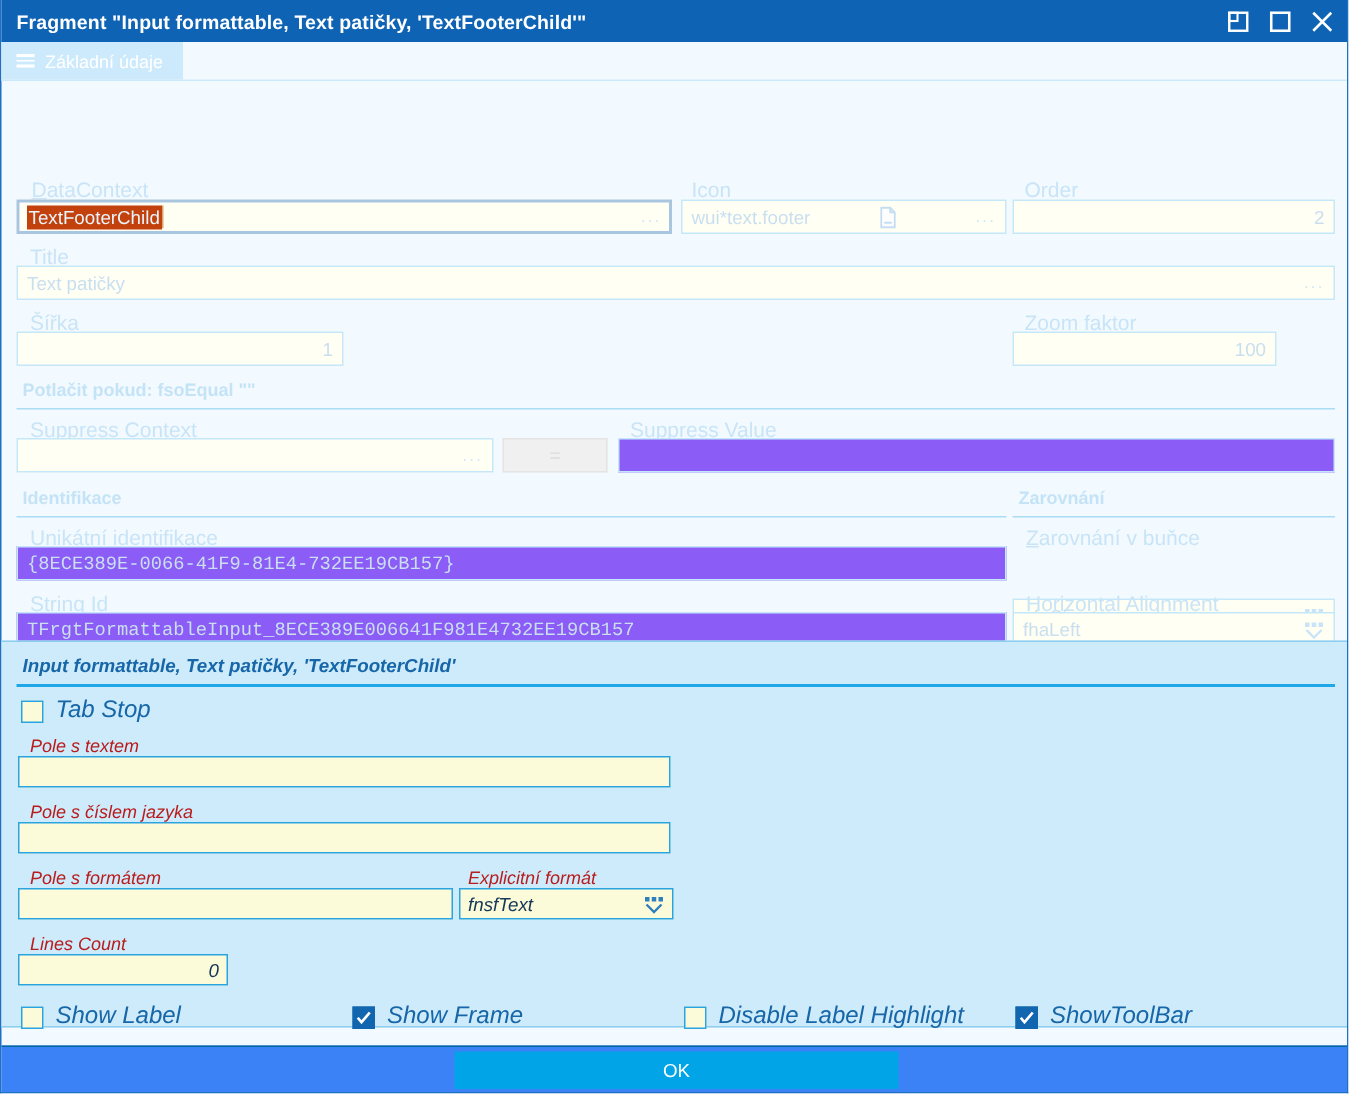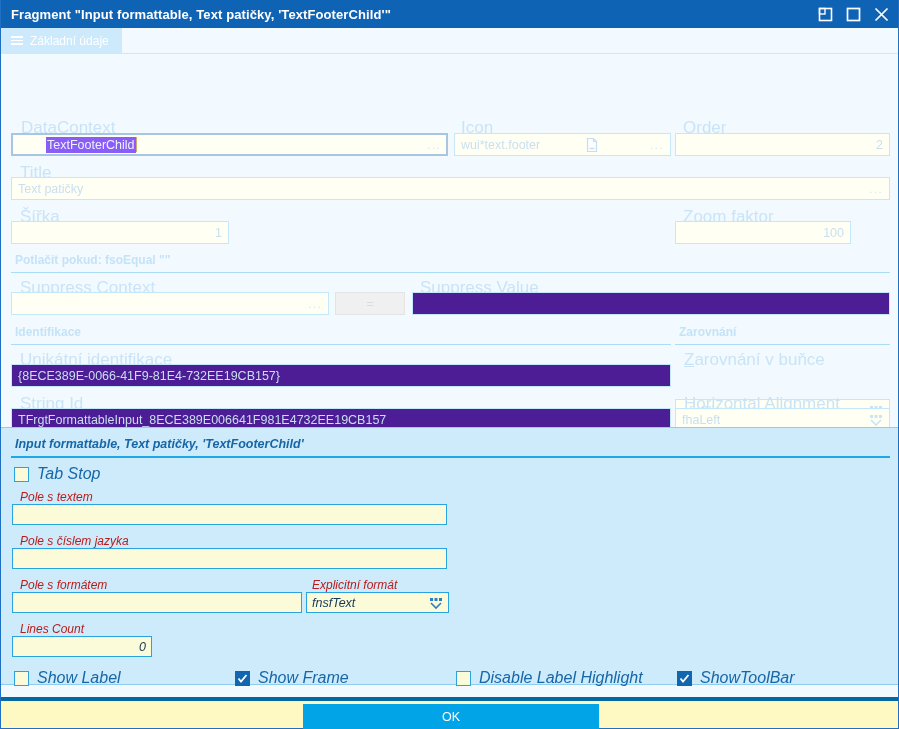--- a/index.html
+++ b/index.html
@@ -52,51 +52,50 @@
     white-space: nowrap;
   }
   .tab .ham { display: flex; flex-direction: column; justify-content: center; gap: 2px; width: 12px; }
   .tab .ham i { display: block; height: 1.5px; background: #ffffff; width: 100%; }
 
   
   .body { position: relative; flex: 1 1 auto; }
 
   .fieldlabel {
     position: absolute;
-    font-size: 17px;
+    font-size: 14px;
     color: #c9e4f7;
     white-space: nowrap;
   }
   .fieldlabel.u1::first-letter { text-decoration: underline; }
 
   .inp {
     position: absolute;
     background: #fffff4;
     border: 1px solid #c5e7fa;
     font-size: 12.5px;
     color: #c9dff0;
     display: flex; align-items: center;
     padding: 0 6px;
     white-space: nowrap; overflow: hidden;
   }
-  .inp.ro { background: #4c1d95; }
+  .inp.ro { background: #8b5cf6; font-family: Liberation Mono, monospace; }
   .inp.right { justify-content: flex-end; }
   .inp .dots {
     margin-left: auto; letter-spacing: 1.5px; color: #cfe6f7; font-size: 11px; padding-left: 6px;
   }
   .inp.focused {
     border: 2px solid #a9c6e0;
     background: #fffff4;
     padding: 0 5px;
   }
   .sel-text {
-    background: #8b5cf6;
+    background: #c2410c;
     color: #eaf4fd;
     padding: 1px 1px 1px 1px;
-    margin-left: 28px;
   }
   .caret { width: 1px; height: 15px; background: #d8a86a; display: inline-block; }
 
   .chev {
     margin-left: auto; width: 14px; height: 14px; flex: 0 0 14px;
     display: flex; align-items: center; justify-content: center;
   }
   .chev svg { display: block; }
   .docicon { width: 15px; height: 16px; flex: 0 0 15px; margin-left: auto; }
 
@@ -143,23 +142,23 @@
     background: #fcfbd9; border: 1px solid #2aa4e0;
     display: flex; align-items: center; justify-content: center;
   }
   .cbx .box.on { background: #1266b0; border-color: #1266b0; }
   .cbx .box.on svg { display: block; }
   .cbx .lab { font-size: 16px; color: #1766a8; white-space: nowrap; }
 
   
   .footer {
     flex: 0 0 31px; height: 31px;
-    background: #fef9c3;
+    background: #3b82f6;
     position: relative;
-    border-top: 4px solid #0369a1;
+    border-top: 1px solid #0369a1;
   }
   .btnmain {
     position: absolute; top: 3px; height: 25px;
     background: #02a4e8; color: #ffffff;
     display: flex; align-items: center; justify-content: center;
     font-size: 12.5px;
   }
   .btnmain.u span { text-decoration: underline; }
 </style>
 </head>

